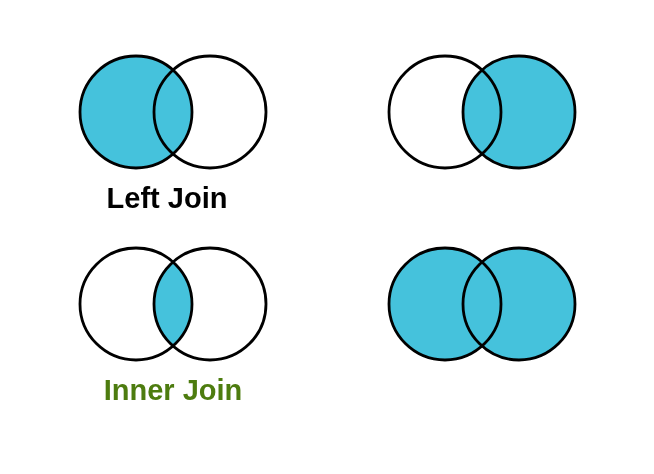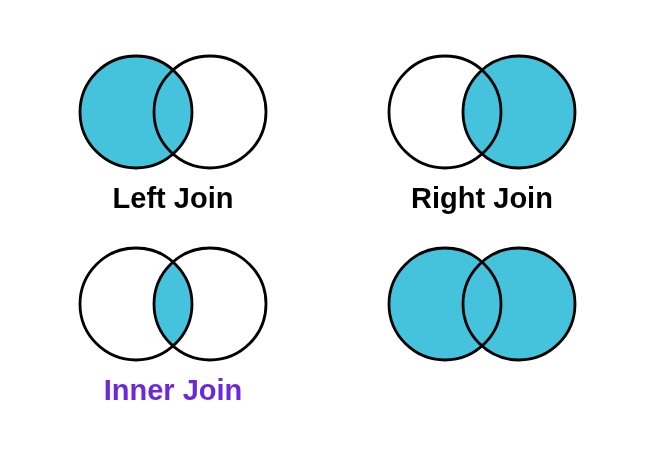--- a/index.html
+++ b/index.html
@@ -34,21 +34,21 @@
     font-size: 29px;
     line-height: 1.22;
     color: #000000;
     white-space: pre-line;
   }
   
   #venn-0 { left: 76px;  top: 52px;  }
   #venn-1 { left: 385px; top: 52px;  }
   #venn-2 { left: 76px;  top: 244px; }
   #venn-3 { left: 385px; top: 244px; }
-  #cap-0  { left: 73px;  top: 181px; }
+  #cap-0  { left: 67px;  top: 181px; }
   #cap-1  { left: 382px; top: 181px; }
   #cap-2  { left: 73px;  top: 373px; }
   #cap-3  { left: 382px; top: 373px; }
 </style>
 </head>
 <body style="background: rgb(255, 255, 255);">
 
 <div id="canvas">
 
   <svg id="venn-0" class="venn-svg" viewBox="0 0 192 120">
@@ -66,33 +66,32 @@
   <svg id="venn-1" class="venn-svg" viewBox="0 0 192 120">
     <clipPath id="clipA1">
         <circle cx="60" cy="60" r="56"></circle>
       </clipPath>
     <circle class="a-fill" cx="60" cy="60" r="56" fill="none"></circle>
     <circle class="b-fill" cx="134" cy="60" r="56" fill="#45C2DC"></circle>
     <circle class="lens-fill" cx="134" cy="60" r="56" clip-path="url(#clipA1)" fill="#45C2DC"></circle>
     <circle class="outline" cx="60" cy="60" r="56" stroke="#000000"></circle>
     <circle class="outline" cx="134" cy="60" r="56" stroke="#000000"></circle>
   </svg>
-  <div id="cap-1" class="caption" style="color: rgb(0, 0, 0);">Right Join</div>
 
   <svg id="venn-2" class="venn-svg" viewBox="0 0 192 120">
     <clipPath id="clipA2">
         <circle cx="60" cy="60" r="56"></circle>
       </clipPath>
     <circle class="a-fill" cx="60" cy="60" r="56" fill="none"></circle>
     <circle class="b-fill" cx="134" cy="60" r="56" fill="none"></circle>
     <circle class="lens-fill" cx="134" cy="60" r="56" clip-path="url(#clipA2)" fill="#45C2DC"></circle>
     <circle class="outline" cx="60" cy="60" r="56" stroke="#000000"></circle>
     <circle class="outline" cx="134" cy="60" r="56" stroke="#000000"></circle>
   </svg>
-  <div id="cap-2" class="caption" style="color: #6d28d9;">Inner Join</div>
+  <div id="cap-2" class="caption" style="color: #4d7c0f;">Inner Join</div>
 
   <svg id="venn-3" class="venn-svg" viewBox="0 0 192 120">
     <clipPath id="clipA3">
         <circle cx="60" cy="60" r="56"></circle>
       </clipPath>
     <circle class="a-fill" cx="60" cy="60" r="56" fill="#45C2DC"></circle>
     <circle class="b-fill" cx="134" cy="60" r="56" fill="#45C2DC"></circle>
     <circle class="lens-fill" cx="134" cy="60" r="56" clip-path="url(#clipA3)" fill="#45C2DC"></circle>
     <circle class="outline" cx="60" cy="60" r="56" stroke="#000000"></circle>
     <circle class="outline" cx="134" cy="60" r="56" stroke="#000000"></circle>

